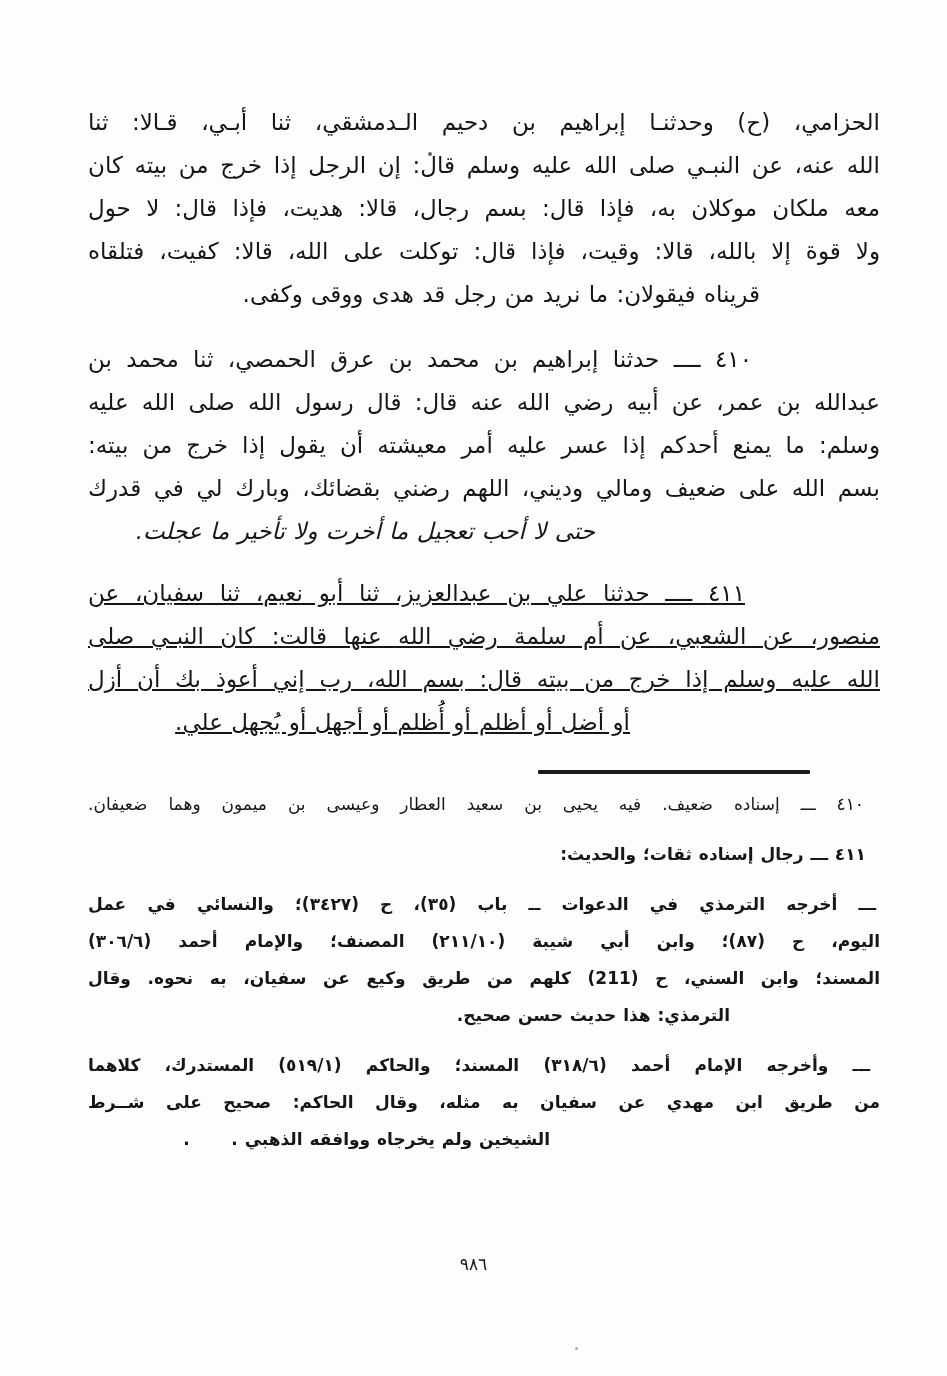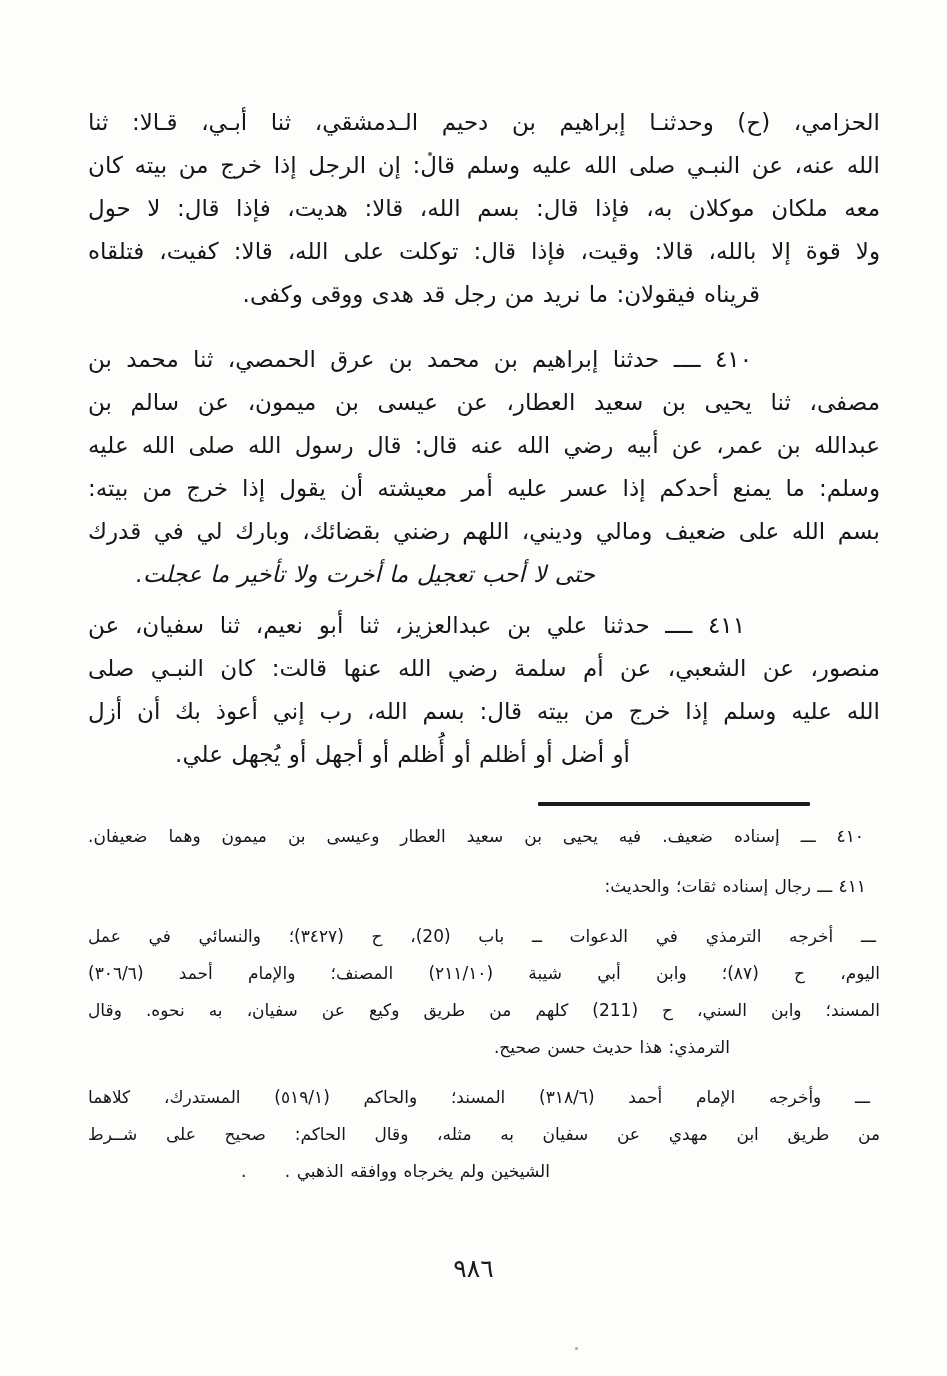--- a/index.html
+++ b/index.html
@@ -14,50 +14,50 @@
     width:947px;height:1108px;
     direction:rtl;
     color:#161616;
     box-sizing:border-box;
     padding:0 67px 0 88px;
     border-radius:12px;
   }
   .main{padding-top:101px;}
   .para{margin:0;}
   .para.p410{margin-top:22px;}
-  .para.p411{margin-top:8px;}
+  .para.p411{margin-top:19px;text-decoration:underline;}
   .ln{
     font-size:23px;
     line-height:43px;
     text-align:justify;
     text-align-last:justify;
     word-spacing:1px;
   }
   .ln.end{
     text-align:left;
     text-align-last:right;
   }
   .fnrule{
     height:4px;
     background:#1b1b1b;
     width:272px;
     margin:26px 70px 12px auto;
     border-radius:1px;
   }
   .fn{margin:0;}
-  .fn + .fn{margin-top:13px;}
+  .fn + .fn{margin-top:13px;font-weight:bold;}
   .fn .ln{
     font-size:17px;
     line-height:37px;
   }
   .pagenum{
     position:absolute;
     top:1254px;left:0;right:0;
     text-align:center;
-    font-size:25px;
+    font-size:17px;
     letter-spacing:5px;
     color:#1b1b1b;
   }
   .speck{
     position:absolute;
     background:#3a3a3a;
     border-radius:50%;
   }
   .speck.s1{width:4px;height:4px;left:428px;top:152px;opacity:.8;}
   .speck.s2{width:3px;height:3px;left:575px;top:1347px;opacity:.45;}
@@ -65,28 +65,27 @@
 </head>
 <body>
 
 <div class="page">
 
   <div class="main">
 
     <div class="para">
       <div class="ln">الحزامي، (ح) وحدثنـا إبراهيم بن دحيم الـدمشقي، ثنا أبـي، قـالا: ثنا</div>
       <div class="ln">الله عنه، عن النبـي صلى الله عليه وسلم قال: إن الرجل إذا خرج من بيته كان</div>
-      <div class="ln">معه ملكان موكلان به، فإذا قال: بسم الله، قالا: هديت، فإذا قال: لا حول</div>
+      <div class="ln">معه ملكان موكلان به، فإذا قال: بسم رجال، قالا: هديت، فإذا قال: لا حول</div>
       <div class="ln">ولا قوة إلا بالله، قالا: وقيت، فإذا قال: توكلت على الله، قالا: كفيت، فتلقاه</div>
       <div class="ln end" style="padding-left:0;padding-right:120px;">قريناه فيقولان: ما نريد من رجل قد هدى ووقى وكفى.</div>
     </div>
 
     <div class="para p410">
       <div class="ln" style="padding-right:128px;">٤١٠ ــــ حدثنا إبراهيم بن محمد بن عرق الحمصي، ثنا محمد بن</div>
-      <div class="ln">مصفى، ثنا يحيى بن سعيد العطار، عن عيسى بن ميمون، عن سالم بن</div>
       <div class="ln">عبدالله بن عمر، عن أبيه رضي الله عنه قال: قال رسول الله صلى الله عليه</div>
       <div class="ln">وسلم: ما يمنع أحدكم إذا عسر عليه أمر معيشته أن يقول إذا خرج من بيته:</div>
       <div class="ln">بسم الله على ضعيف ومالي وديني، اللهم رضني بقضائك، وبارك لي في قدرك</div>
       <div class="ln end" style="padding-right:285px;font-style:italic;">حتى لا أحب تعجيل ما أخرت ولا تأخير ما عجلت.</div>
     </div>
 
     <div class="para p411">
       <div class="ln" style="padding-right:135px;">٤١١ ــــ حدثنا علي بن عبدالعزيز، ثنا أبو نعيم، ثنا سفيان، عن</div>
       <div class="ln">منصور، عن الشعبي، عن أم سلمة رضي الله عنها قالت: كان النبـي صلى</div>
       <div class="ln">الله عليه وسلم إذا خرج من بيته قال: بسم الله، رب إني أعوذ بك أن أزل</div>
@@ -101,21 +100,21 @@
 
     <div class="fn">
       <div class="ln" style="padding-right:16px;">٤١٠ ـــ إسناده ضعيف. فيه يحيى بن سعيد العطار وعيسى بن ميمون وهما ضعيفان.</div>
     </div>
 
     <div class="fn">
       <div class="ln end" style="padding-right:14px;">٤١١ ـــ رجال إسناده ثقات؛ والحديث:</div>
     </div>
 
     <div class="fn">
-      <div class="ln" style="padding-right:4px;">ـــ أخرجه الترمذي في الدعوات ــ باب (20)، ح (٣٤٢٧)؛ والنسائي في عمل</div>
+      <div class="ln" style="padding-right:4px;">ـــ أخرجه الترمذي في الدعوات ــ باب (٣٥)، ح (٣٤٢٧)؛ والنسائي في عمل</div>
       <div class="ln">اليوم، ح (٨٧)؛ وابن أبي شيبة (٢١١/١٠) المصنف؛ والإمام أحمد (٣٠٦/٦)</div>
       <div class="ln">المسند؛ وابن السني، ح (211) كلهم من طريق وكيع عن سفيان، به نحوه. وقال</div>
       <div class="ln end" style="padding-right:150px;">الترمذي: هذا حديث حسن صحيح.</div>
     </div>
 
     <div class="fn">
       <div class="ln" style="padding-right:10px;">ـــ وأخرجه الإمام أحمد (٣١٨/٦) المسند؛ والحاكم (٥١٩/١) المستدرك، كلاهما</div>
       <div class="ln">من طريق ابن مهدي عن سفيان به مثله، وقال الحاكم: صحيح على شــرط</div>
       <div class="ln end" style="padding-right:330px;">الشيخين ولم يخرجاه ووافقه الذهبي .&nbsp;&nbsp;&nbsp;&nbsp;&nbsp;&nbsp;.</div>
     </div>

